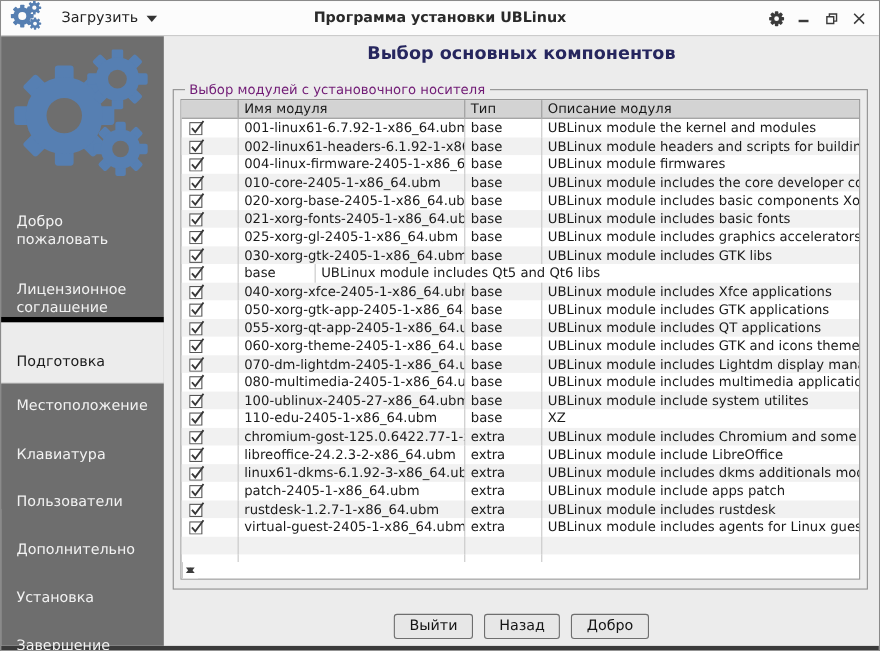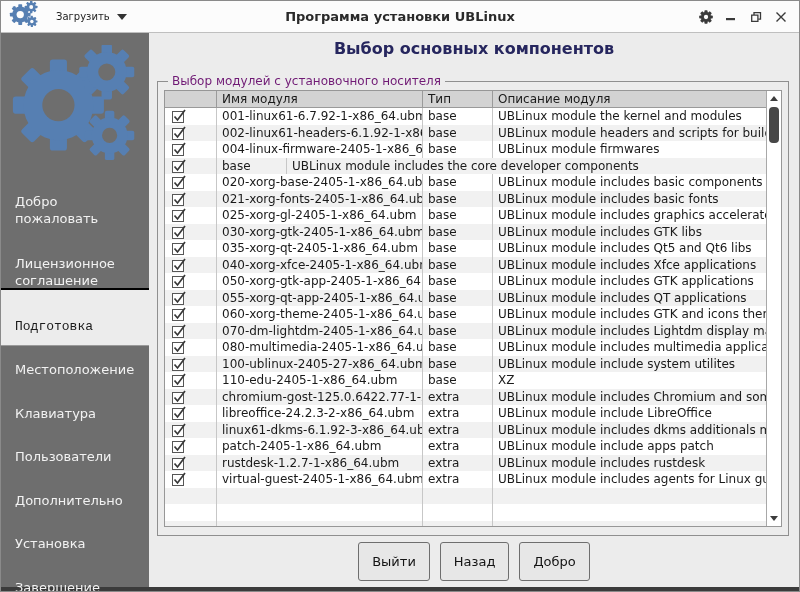--- a/index.html
+++ b/index.html
@@ -19,21 +19,21 @@
   .titlebar {
     height:32px; flex:0 0 32px;
     background:#fcfcfc;
     border-bottom:1px solid #bfbfbf;
     display:flex; align-items:center;
     position:relative;
   }
   .app-icon { margin-left:8px; flex:0 0 auto; }
   .load-btn {
     display:flex; align-items:center; gap:7px;
-    margin-left:17px; font-size:10px; color:#232323;
+    margin-left:17px; font-size:13px; color:#232323;
     cursor:default;
   }
   .tb-title {
     position:absolute; left:150px; right:150px; text-align:center;
     font-size:13px; font-weight:bold; color:#2a2a2a;
     pointer-events:none;
   }
   .tb-right { margin-left:auto; display:flex; align-items:center; gap:9px; padding-right:10px; }
   .tb-btn { display:flex; align-items:center; justify-content:center; width:16px; height:16px; }
 
@@ -50,21 +50,21 @@
   .sidebar-item {
     position:absolute; left:0; right:0;
     padding-left:14px;
     color:#f2f2f2; font-size:13px; line-height:17px;
     white-space:pre-line;
     cursor:default;
   }
   .sidebar-item.selected {
     background:#ececec; color:#1b1b1b;
     padding-top:11px; padding-bottom:10px;
-    border-top:2px solid #000000; border-bottom:1px solid #9a9a9a;font-family:Liberation Mono, monospace;
+    border-top:5px solid #000000; border-bottom:1px solid #9a9a9a;
   }
   .si-0{top:143px} .si-1{top:205px} .si-2{top:255px} .si-3{top:311px}
   .si-4{top:355px} .si-5{top:398px} .si-6{top:442px} .si-7{top:485px} .si-8{top:529px}
 
   
   .content { flex:1 1 auto; position:relative; background:#ececec; }
   .page-title {
     margin-top:6px; text-align:center;
     font-size:16px; font-weight:bold; color:#26265e;
   }
@@ -74,21 +74,21 @@
   }
   fieldset.groupbox legend {
     margin-left:10px; padding:0 4px;
     font-size:12px; color:#701a75;
   }
 
   
   .table-wrap {
     position:absolute; left:6px; right:6px; top:2px; bottom:8px;
     border:1px solid #979797; background:#ffffff;
-    display:flex; overflow:hidden;
+    display:flex; overflow:hidden;flex-direction:column;
   }
   .table-main { flex:1 1 auto; min-width:0; overflow:hidden; }
   .thead {
     display:flex; height:17px;
     background:#d3d3d3; border-bottom:1px solid #9a9a9a;
   }
   .th {
     font-size:12px; line-height:16px; color:#1a1a1a;
     padding-left:5px; border-right:1px solid #9a9a9a;
     white-space:nowrap; overflow:hidden;
@@ -126,21 +126,21 @@
   }
 
   
   .button-row {
     position:absolute; left:0; right:0; bottom:6px;
     display:flex; justify-content:center; gap:10px;
   }
   .btn {
     background:#e7e7e7; border:1px solid #6e6e6e; border-radius:3px;
     font-family:inherit; font-size:13px; color:#141414;
-    padding:3px 13px; min-width:56px; height:39px;
+    padding:3px 13px; min-width:56px; height:23px;
     cursor:default;
   }
 
   
   .bottom-strip { flex:0 0 4px; background:#3b3b3b; }
 </style>
 </head>
 <body>
 
 <div class="window">
@@ -332,20 +332,21 @@
     <div class="td c2">base</div>
     <div class="td c3">UBLinux module firmwares</div>
   </div>
                 <div class="trow">
     <div class="td c0">
       <svg width="14" height="14" viewBox="0 0 14 14">
         <rect x="0.5" y="2.5" width="11" height="11" fill="#ffffff" stroke="#565656"></rect>
         <path d="M2.5 7.5 L5.5 11 L13 1" stroke="#383838" stroke-width="1.7" fill="none"></path>
       </svg>
     </div>
+    <div class="td c1">010-core-2405-1-x86_64.ubm</div>
     <div class="td c2">base</div>
     <div class="td c3">UBLinux module includes the core developer components</div>
   </div>
                 <div class="trow">
     <div class="td c0">
       <svg width="14" height="14" viewBox="0 0 14 14">
         <rect x="0.5" y="2.5" width="11" height="11" fill="#ffffff" stroke="#565656"></rect>
         <path d="M2.5 7.5 L5.5 11 L13 1" stroke="#383838" stroke-width="1.7" fill="none"></path>
       </svg>
     </div>
@@ -386,21 +387,20 @@
     <div class="td c2">base</div>
     <div class="td c3">UBLinux module includes GTK libs</div>
   </div>
                 <div class="trow">
     <div class="td c0">
       <svg width="14" height="14" viewBox="0 0 14 14">
         <rect x="0.5" y="2.5" width="11" height="11" fill="#ffffff" stroke="#565656"></rect>
         <path d="M2.5 7.5 L5.5 11 L13 1" stroke="#383838" stroke-width="1.7" fill="none"></path>
       </svg>
     </div>
-    <div class="td c1">035-xorg-qt-2405-1-x86_64.ubm</div>
     <div class="td c2">base</div>
     <div class="td c3">UBLinux module includes Qt5 and Qt6 libs</div>
   </div>
                 <div class="trow">
     <div class="td c0">
       <svg width="14" height="14" viewBox="0 0 14 14">
         <rect x="0.5" y="2.5" width="11" height="11" fill="#ffffff" stroke="#565656"></rect>
         <path d="M2.5 7.5 L5.5 11 L13 1" stroke="#383838" stroke-width="1.7" fill="none"></path>
       </svg>
     </div>

